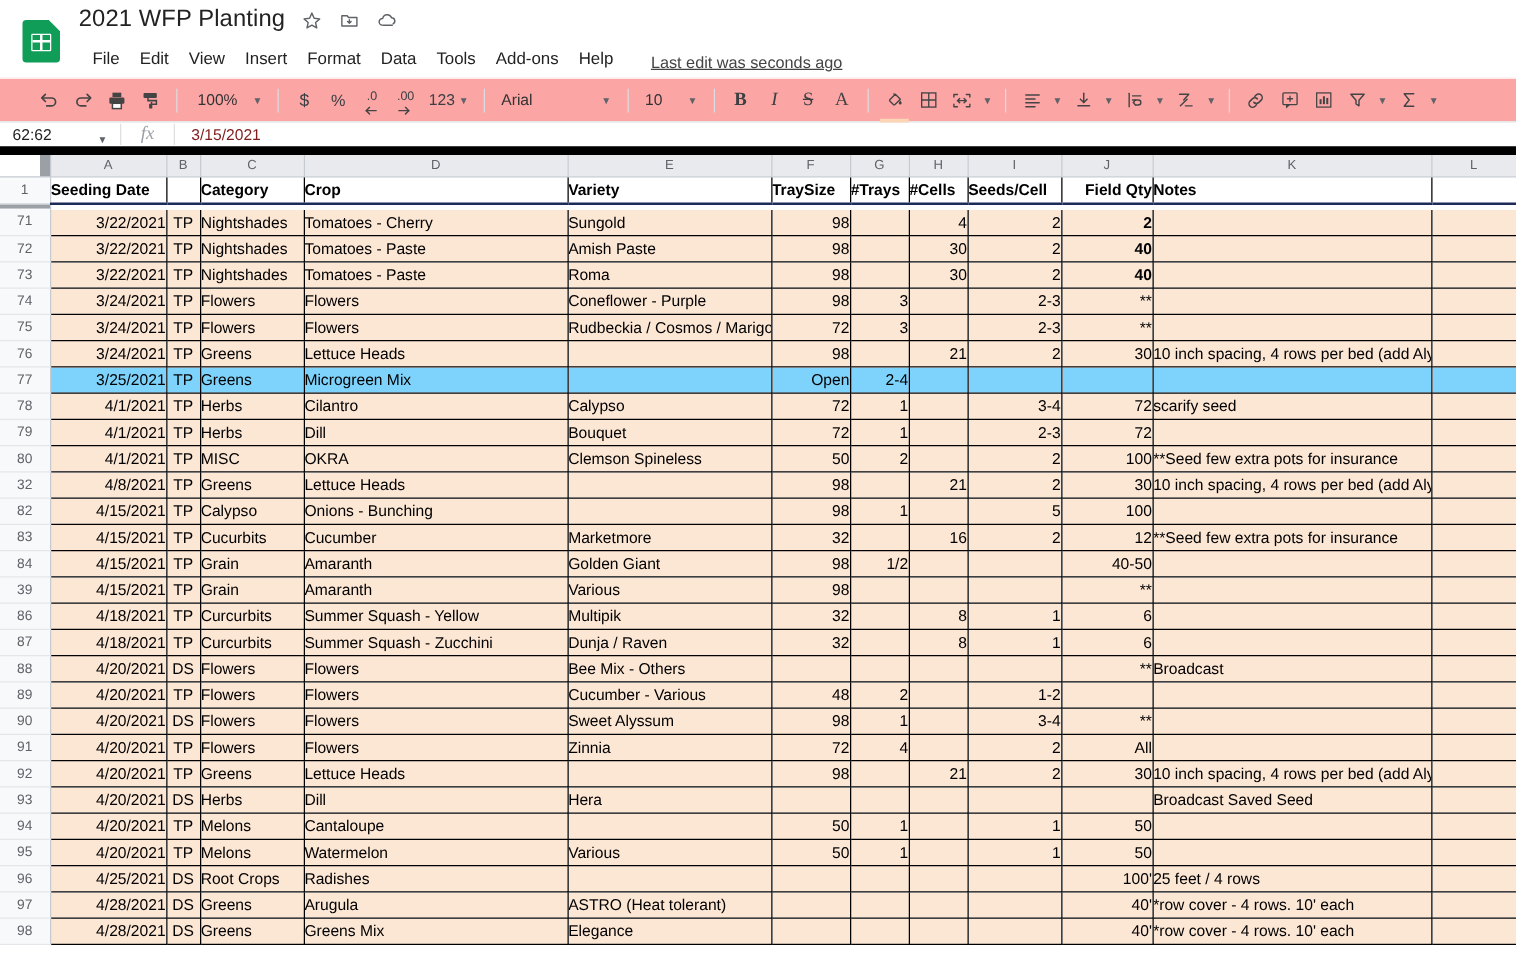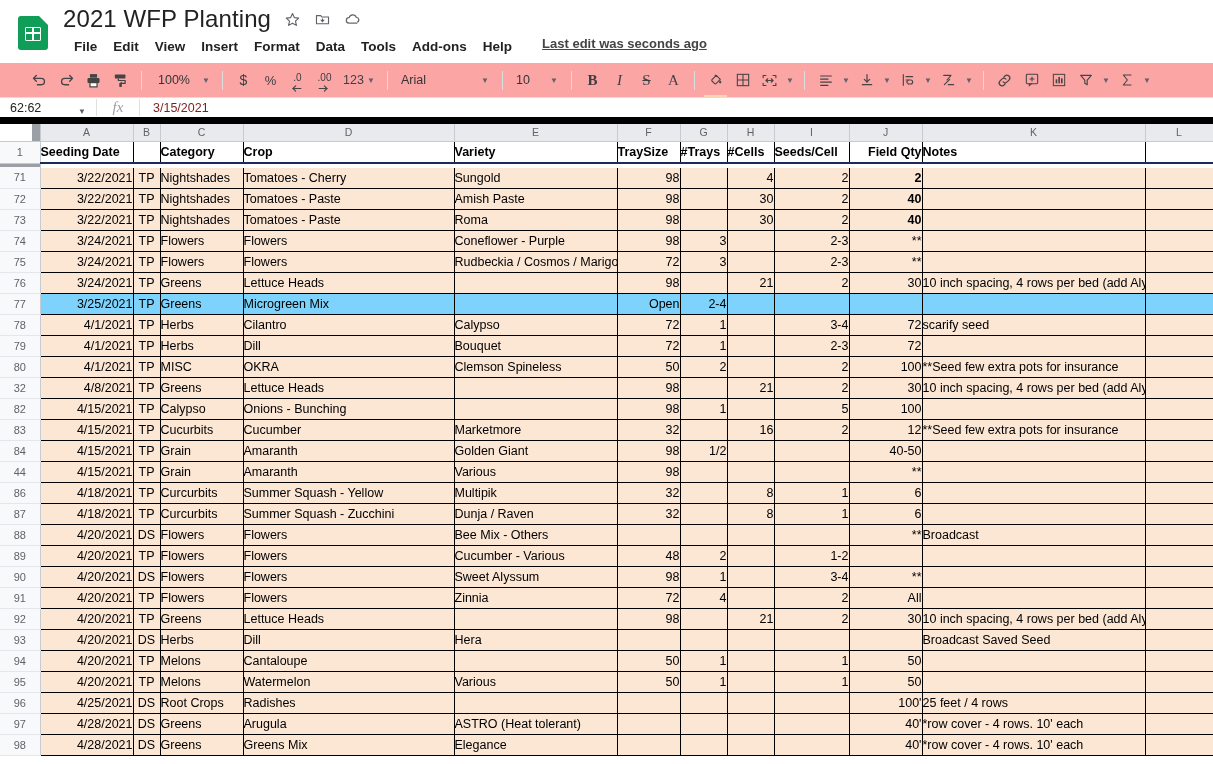--- a/index.html
+++ b/index.html
@@ -28,30 +28,30 @@
     border:1.6px solid #fff; border-radius:1px;
   }
   .doc-icon .grid:before, .doc-icon .grid:after{
     content:""; position:absolute; background:#fff;
   }
   .doc-icon .grid:before{ left:0; right:0; top:4px; height:1.6px; }
   .doc-icon .grid:after{ top:0; bottom:0; left:6px; width:1.6px; }
 
   .title-row { position:absolute; left:63px; top:5px; display:flex; align-items:center; gap:13px;}
   .doc-title {
-    font-size:24px; color:#222; letter-spacing:.1px; font-weight:400;
+    font-size:19px; color:#222; letter-spacing:.1px; font-weight:400;
     white-space:nowrap;
   }
   .tb-ico { color:#5f6368; cursor:pointer; line-height:1; display:inline-flex; }
   .tb-ico svg { display:block; }
 
   .menu-row {
     position:absolute; left:66px; top:36px;
-    display:flex; align-items:flex-start; gap:0px;
-    font-size:13.5px; color:#222;font-weight:bold;
+    display:flex; align-items:flex-end; gap:0px;
+    font-size:13.5px; color:#222;
   }
   .menu-row .mi {
     padding:3px 8px; border-radius:3px; cursor:pointer; white-space:nowrap;
   }
   .lastedit {
     margin-left:22px; font-size:13px; color:#444;
     text-decoration: underline; cursor:pointer; white-space:nowrap;
   }
 
   
@@ -1023,21 +1023,21 @@
             <span class="clip">40-50</span>
           </td>
           <td class="cell ">
             <span class="clip"></span>
           </td>
           <td class="cell ">
             <span class="clip"></span>
           </td>
         </tr>
         <tr>
-          <td class="rowhdr">44</td>
+          <td class="rowhdr">39</td>
           <td class="cell num first">
             <span class="clip">4/15/2021</span>
           </td>
           <td class="cell ctr">
             <span class="clip">TP</span>
           </td>
           <td class="cell ">
             <span class="clip">Grain</span>
           </td>
           <td class="cell ">

